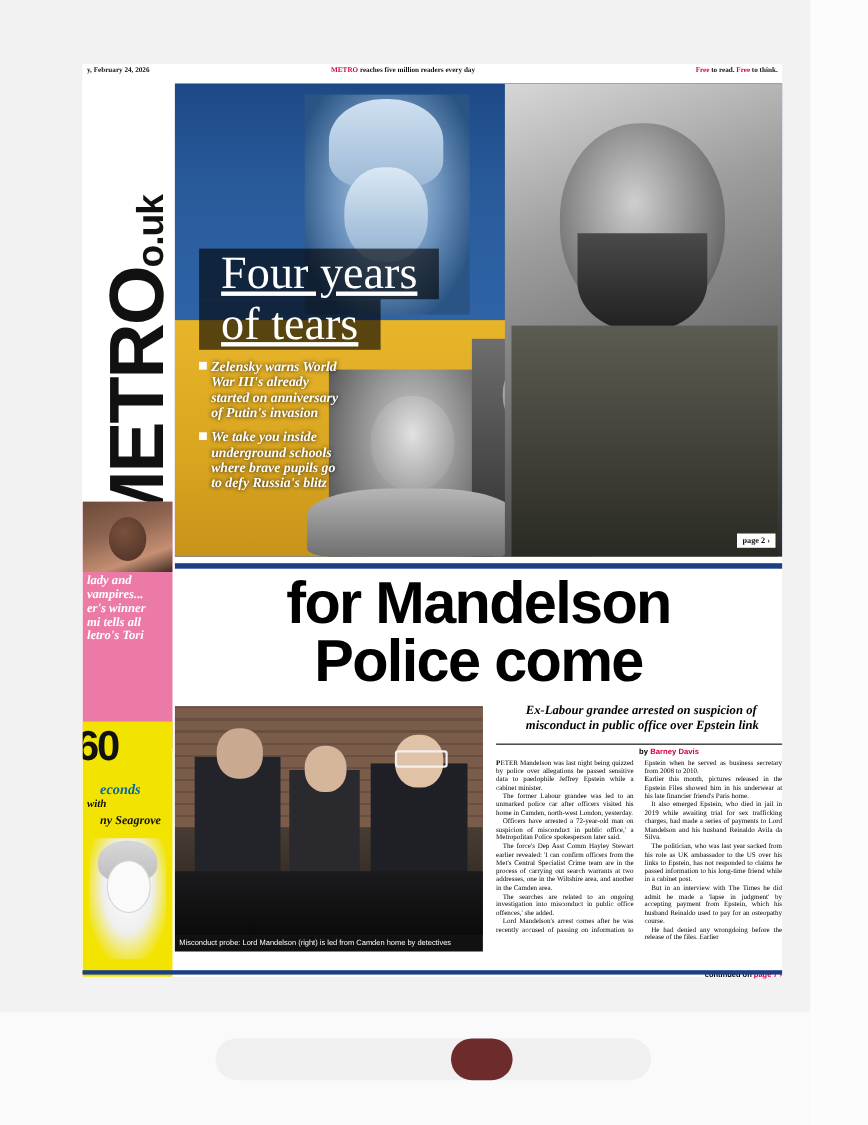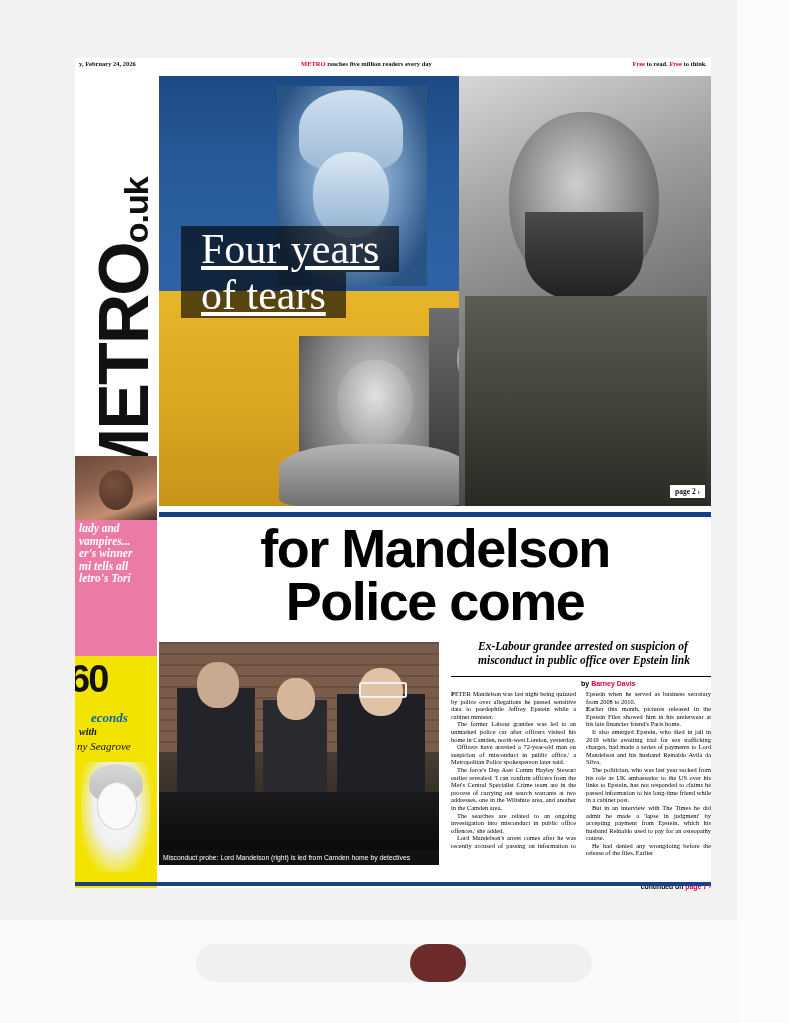--- a/index.html
+++ b/index.html
@@ -51,21 +51,21 @@
       font-family:"Liberation Serif",serif;font-weight:bold;font-size:11.5px;line-height:12.5px;font-style:italic;}
 
   
   .promo2{position:absolute;left:0;top:580px;width:82px;height:250px;background:#f2e400;overflow:hidden;}
   .promo2 .big60{position:absolute;left:-6px;top:2px;font-family:"Liberation Sans",sans-serif;
       font-weight:bold;font-size:38px;color:#111;letter-spacing:-2px;}
   .promo2 .l2{position:absolute;left:16px;top:54px;font-family:"Liberation Serif",serif;font-weight:bold;
       font-style:italic;font-size:13px;color:#0369a1;}
   .promo2 .l3{position:absolute;left:4px;top:70px;font-family:"Liberation Serif",serif;font-weight:bold;
       font-style:italic;font-size:10px;color:#111;}
-  .promo2 .l4{position:absolute;left:2px;top:84px;font-family:"Liberation Serif",serif;font-weight:normal;
+  .promo2 .l4{position:absolute;left:16px;top:84px;font-family:"Liberation Serif",serif;font-weight:bold;
       font-style:italic;font-size:11px;color:#111;}
   .promo2 .face{position:absolute;left:6px;top:106px;width:70px;height:110px;
       background:radial-gradient(ellipse at 50% 40%,#ffffff 0%,#efefef 45%,#f2e400 80%);}
   .promo2 .face .hair{position:absolute;left:8px;top:2px;width:54px;height:38px;border-radius:50% 50% 40% 40%;
       background:linear-gradient(#d8d8d8,#bdbdbd);}
   .promo2 .face .head{position:absolute;left:16px;top:20px;width:38px;height:46px;border-radius:50%;
       background:#fafafa;border:1px solid #d5d5d5;}
 
   .pagetag{position:absolute;right:2px;bottom:2px;background:#111;color:#fff;font-size:6.5px;
       font-family:"Liberation Serif",serif;font-weight:bold;padding:1.5px 4px;}
@@ -237,20 +237,24 @@
           <div class="head"></div>
           <div class="beard"></div>
           <div class="body"></div>
         </div>
 
         <div class="headline">
           <span>Four years</span>
           <span>of tears</span>
         </div>
 
+        <div class="bullets">
+          <p>Zelensky warns World War III's already started on anniversary of Putin's invasion</p>
+          <p>We take you inside underground schools where brave pupils go to defy Russia's blitz</p>
+        </div>
 
         <div class="pagetag2">page 2 ›</div>
       </div>
 
       <div class="blue-rule"></div>
 
       <div class="mainhead">
         <div>for Mandelson</div>
         <div>Police come</div>
       </div>

